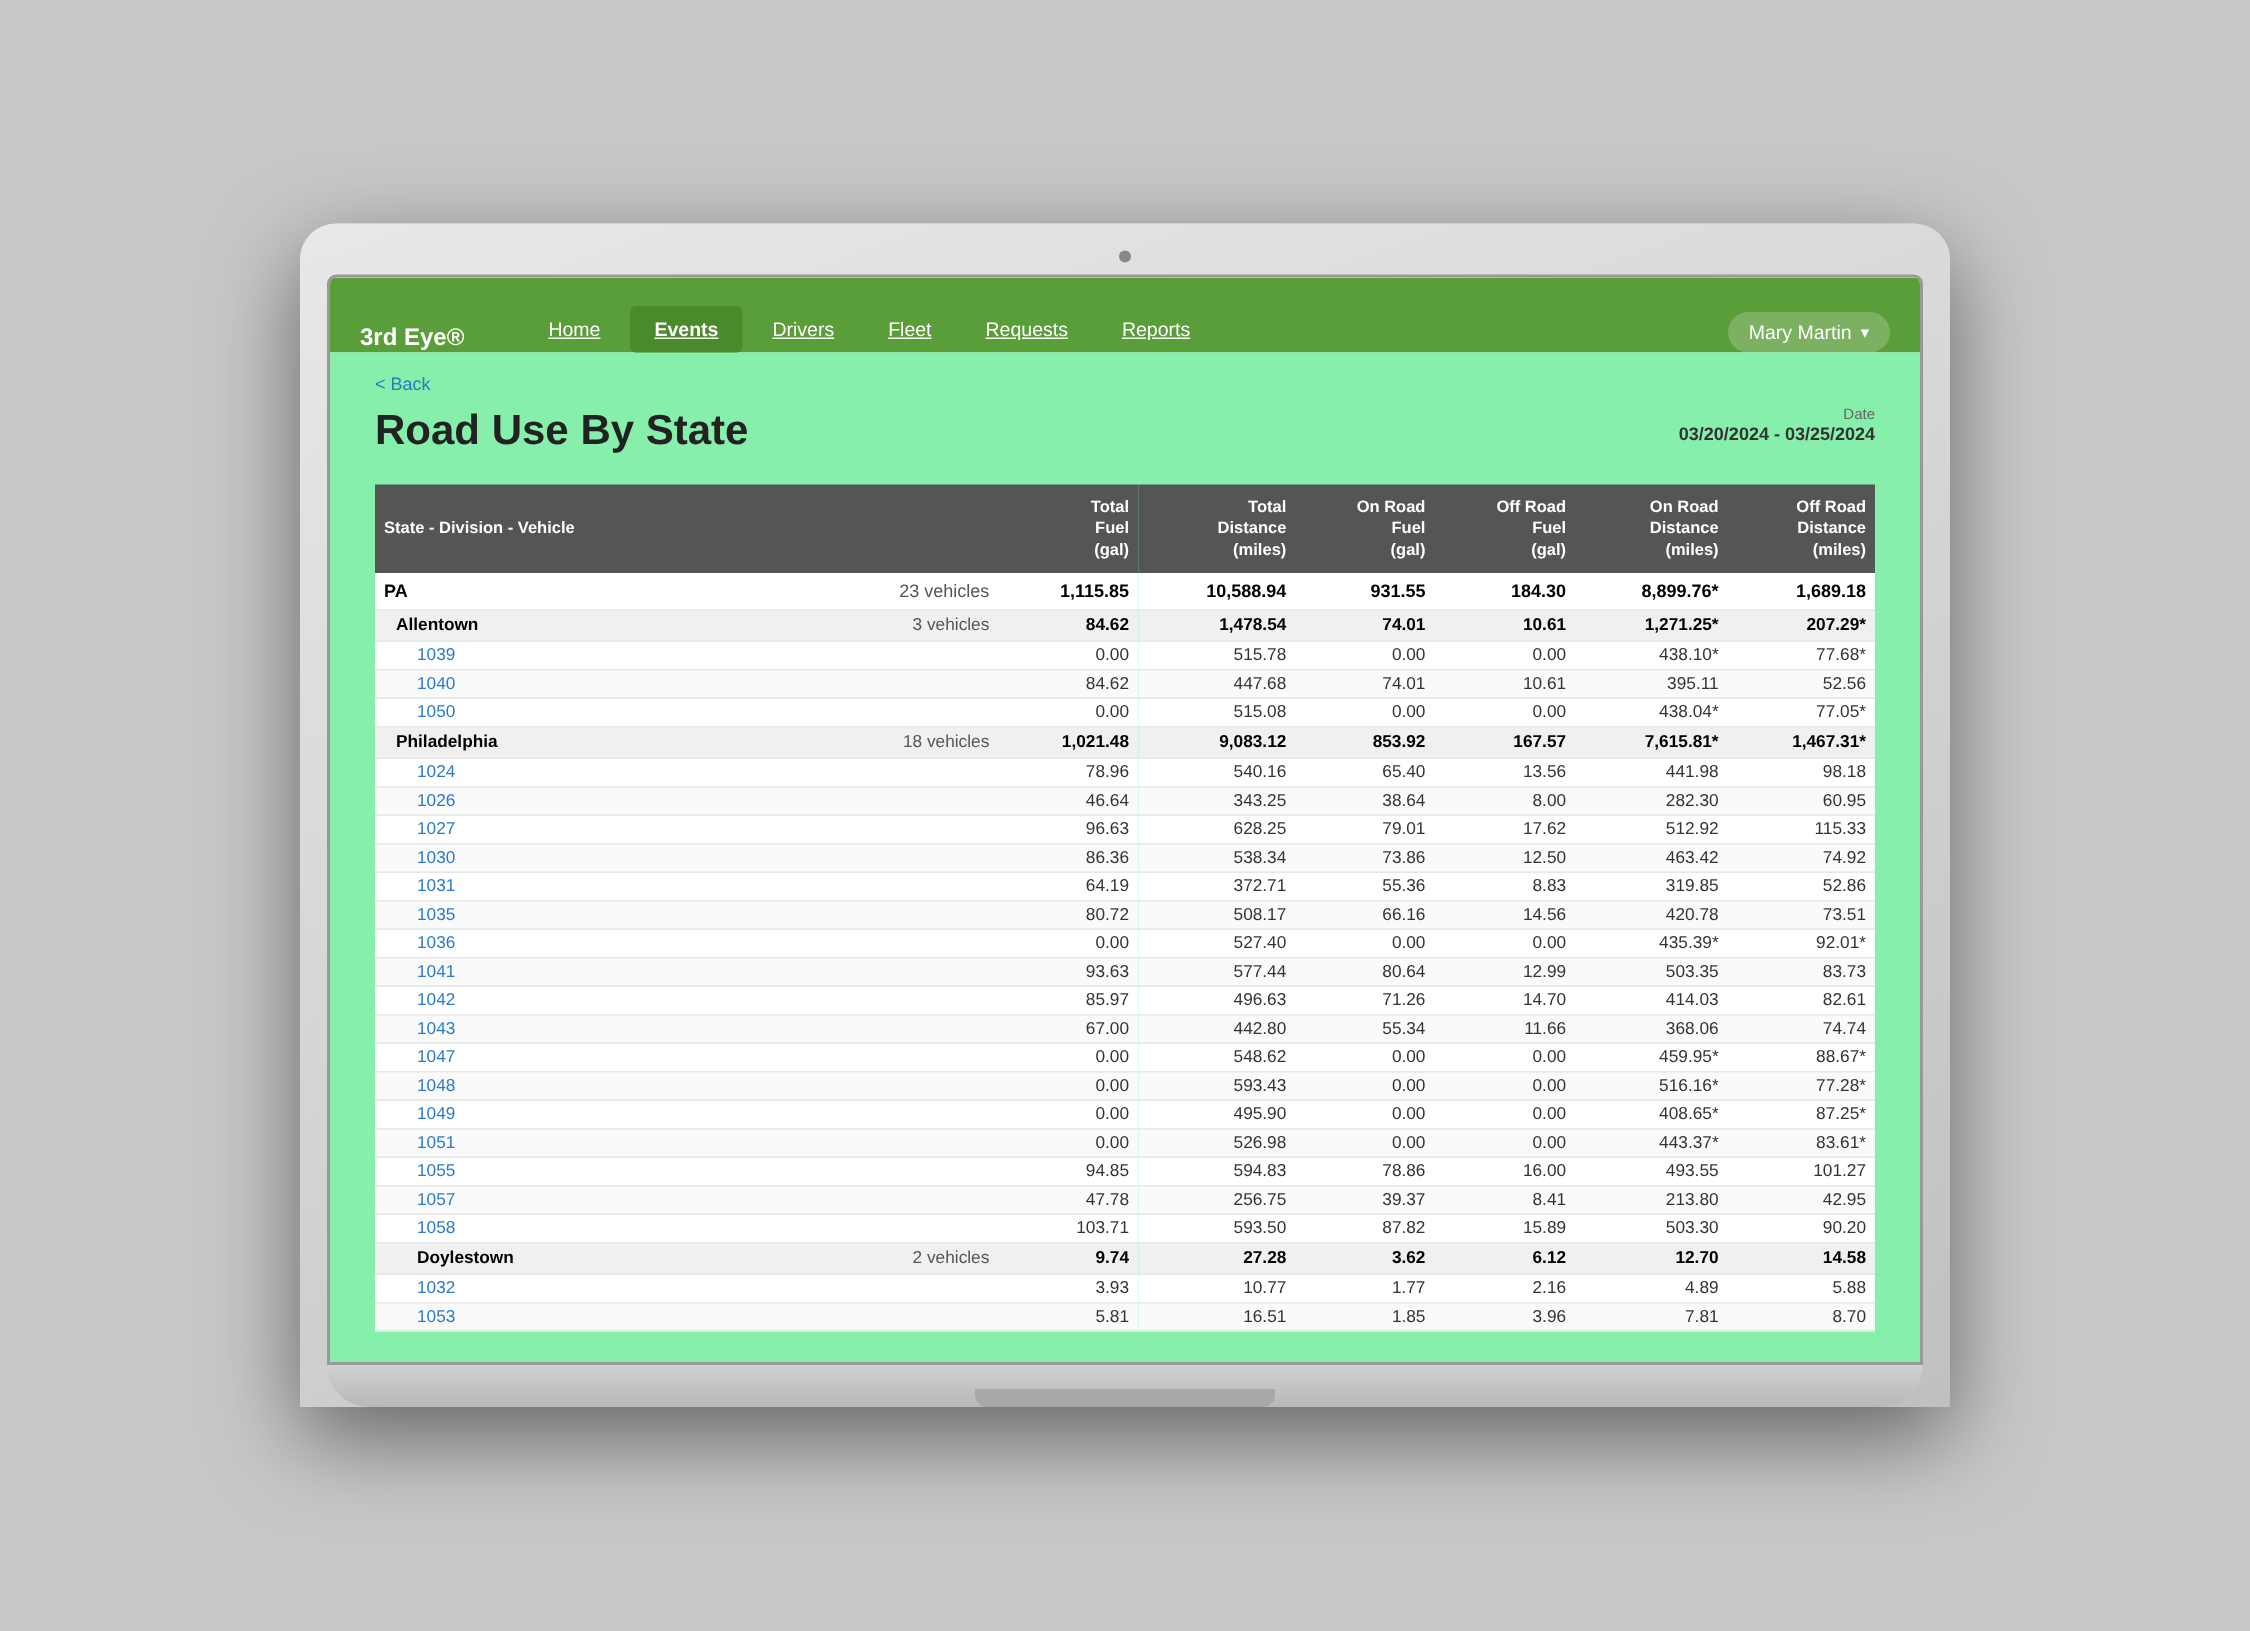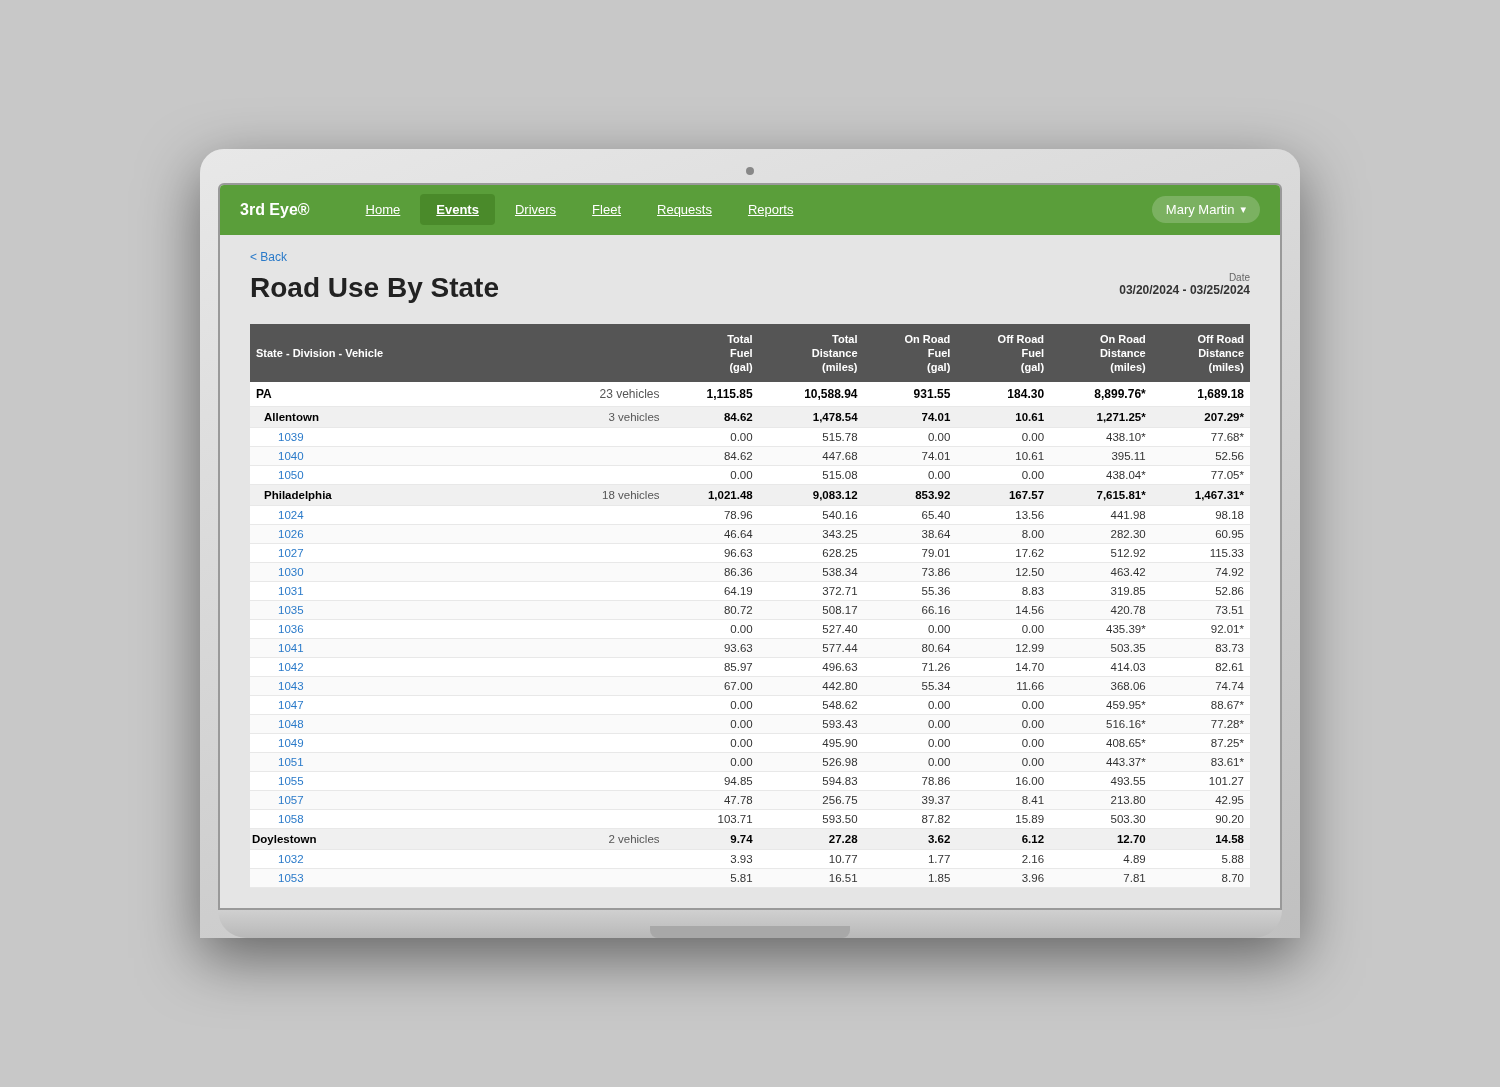--- a/index.html
+++ b/index.html
@@ -49,21 +49,21 @@
       transform: translateX(-50%);
       width: 200px; height: 12px;
       background: #a8a8a8;
       border-radius: 0 0 8px 8px;
     }
 
     
     .app-nav {
       background: #5a9e3a;
       display: flex;
-      align-items: center;
+      align-items: flex-end;
       padding: 0 20px;
       height: 50px;
     }
 
     .nav-brand {
       color: #fff;
       font-weight: bold;
       font-size: 16px;
       margin-right: 40px;
       white-space: nowrap;
@@ -100,21 +100,21 @@
       white-space: nowrap;
     }
 
     .nav-user::after {
       content: '▾';
       font-size: 11px;
     }
 
     .app-content {
       padding: 12px 30px 20px 30px;
-      background: #e5e5e5;
+      background: #86efac;
       min-height: 500px;
     }
 
     .back-link {
       color: #2a7ac9;
       font-size: 12px;
       cursor: pointer;
       margin-bottom: 8px;
       display: inline-block;
     }
@@ -502,21 +502,21 @@
       <td style="padding-left:28px;color:#2a7ac9">1058</td>
       <td></td>
       <td>103.71</td>
       <td>593.50</td>
       <td>87.82</td>
       <td>15.89</td>
       <td>503.30</td>
       <td>90.20</td>
     </tr>
             <tr class="row-division">
-      <td style="padding-left:2px"><strong>Doylestown</strong></td>
+      <td style="padding-left:28px"><strong>Doylestown</strong></td>
       <td style="text-align:right;font-weight:normal;color:#555">2 vehicles</td>
       <td>9.74</td>
       <td>27.28</td>
       <td>3.62</td>
       <td>6.12</td>
       <td>12.70</td>
       <td>14.58</td>
     </tr>
             <tr class="row-vehicle">
       <td style="padding-left:28px;color:#2a7ac9">1032</td>

